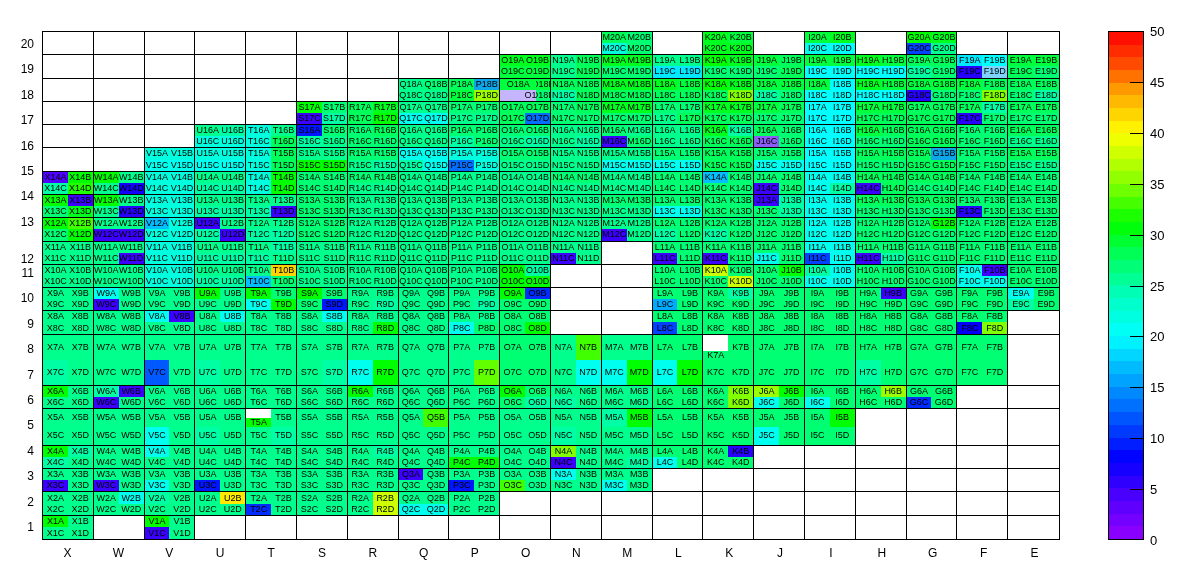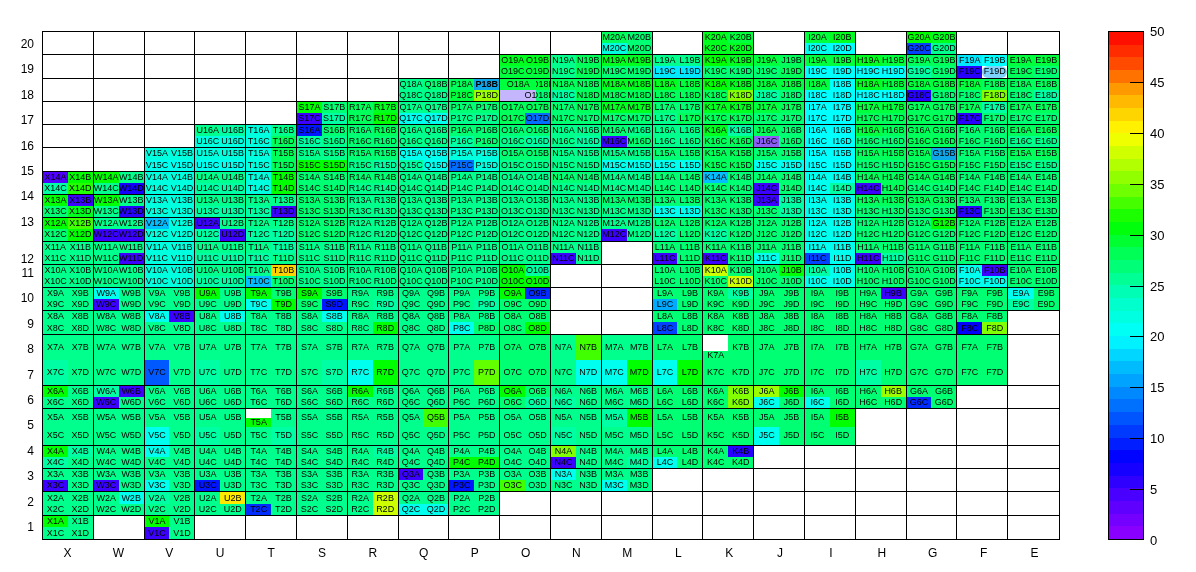--- a/index.html
+++ b/index.html
@@ -266,21 +266,21 @@
         <div class="bigcell">
           <div class="sub" style="background: rgb(0, 255, 90);">G19A</div>
           <div class="sub" style="background: rgb(0, 255, 90);">G19B</div>
           <div class="sub" style="background: rgb(0, 255, 165);">G19C</div>
           <div class="sub" style="background: rgb(0, 255, 115);">G19D</div>
         </div>
         <div class="bigcell">
           <div class="sub" style="background: rgb(0, 233, 255);">F19A</div>
           <div class="sub" style="background: rgb(0, 255, 255);">F19B</div>
           <div class="sub" style="background: rgb(40, 0, 255);">F19C</div>
-          <div class="sub" style="background: #7dd3fc; border-radius: 6px;">F19D</div>
+          <div class="sub" style="background: #7dd3fc;">F19D</div>
         </div>
         <div class="bigcell lastcol">
           <div class="sub" style="background: rgb(0, 255, 60);">E19A</div>
           <div class="sub" style="background: rgb(0, 255, 60);">E19B</div>
           <div class="sub" style="background: rgb(0, 255, 90);">E19C</div>
           <div class="sub" style="background: rgb(0, 255, 115);">E19D</div>
         </div>
         <div class="bigcell">
           <div class="sub empty"></div>
           <div class="sub empty"></div>
@@ -324,21 +324,21 @@
           <div class="sub empty"></div>
         </div>
         <div class="bigcell">
           <div class="sub" style="background: rgb(0, 255, 140);">Q18A</div>
           <div class="sub" style="background: rgb(0, 255, 115);">Q18B</div>
           <div class="sub" style="background: rgb(0, 255, 140);">Q18C</div>
           <div class="sub" style="background: rgb(0, 255, 140);">Q18D</div>
         </div>
         <div class="bigcell">
           <div class="sub" style="background: rgb(0, 255, 90);">P18A</div>
-          <div class="sub" style="background: #0ea5e9; font-weight: bold;">P18B</div>
+          <div class="sub" style="background: #0ea5e9;">P18B</div>
           <div class="sub" style="background: rgb(0, 255, 60);">P18C</div>
           <div class="sub" style="background: rgb(155, 255, 0);">P18D</div>
         </div>
         <div class="bigcell">
           <div class="sub" style="background: rgb(0, 255, 60);">O18A</div>
           <div class="sub" style="background: rgb(0, 255, 60);">O18B</div>
           <div class="sub" style="background: #c4b5fd; padding-left: 36px;">O18C</div>
           <div class="sub" style="background: rgb(0, 255, 115);">O18D</div>
         </div>
         <div class="bigcell">

